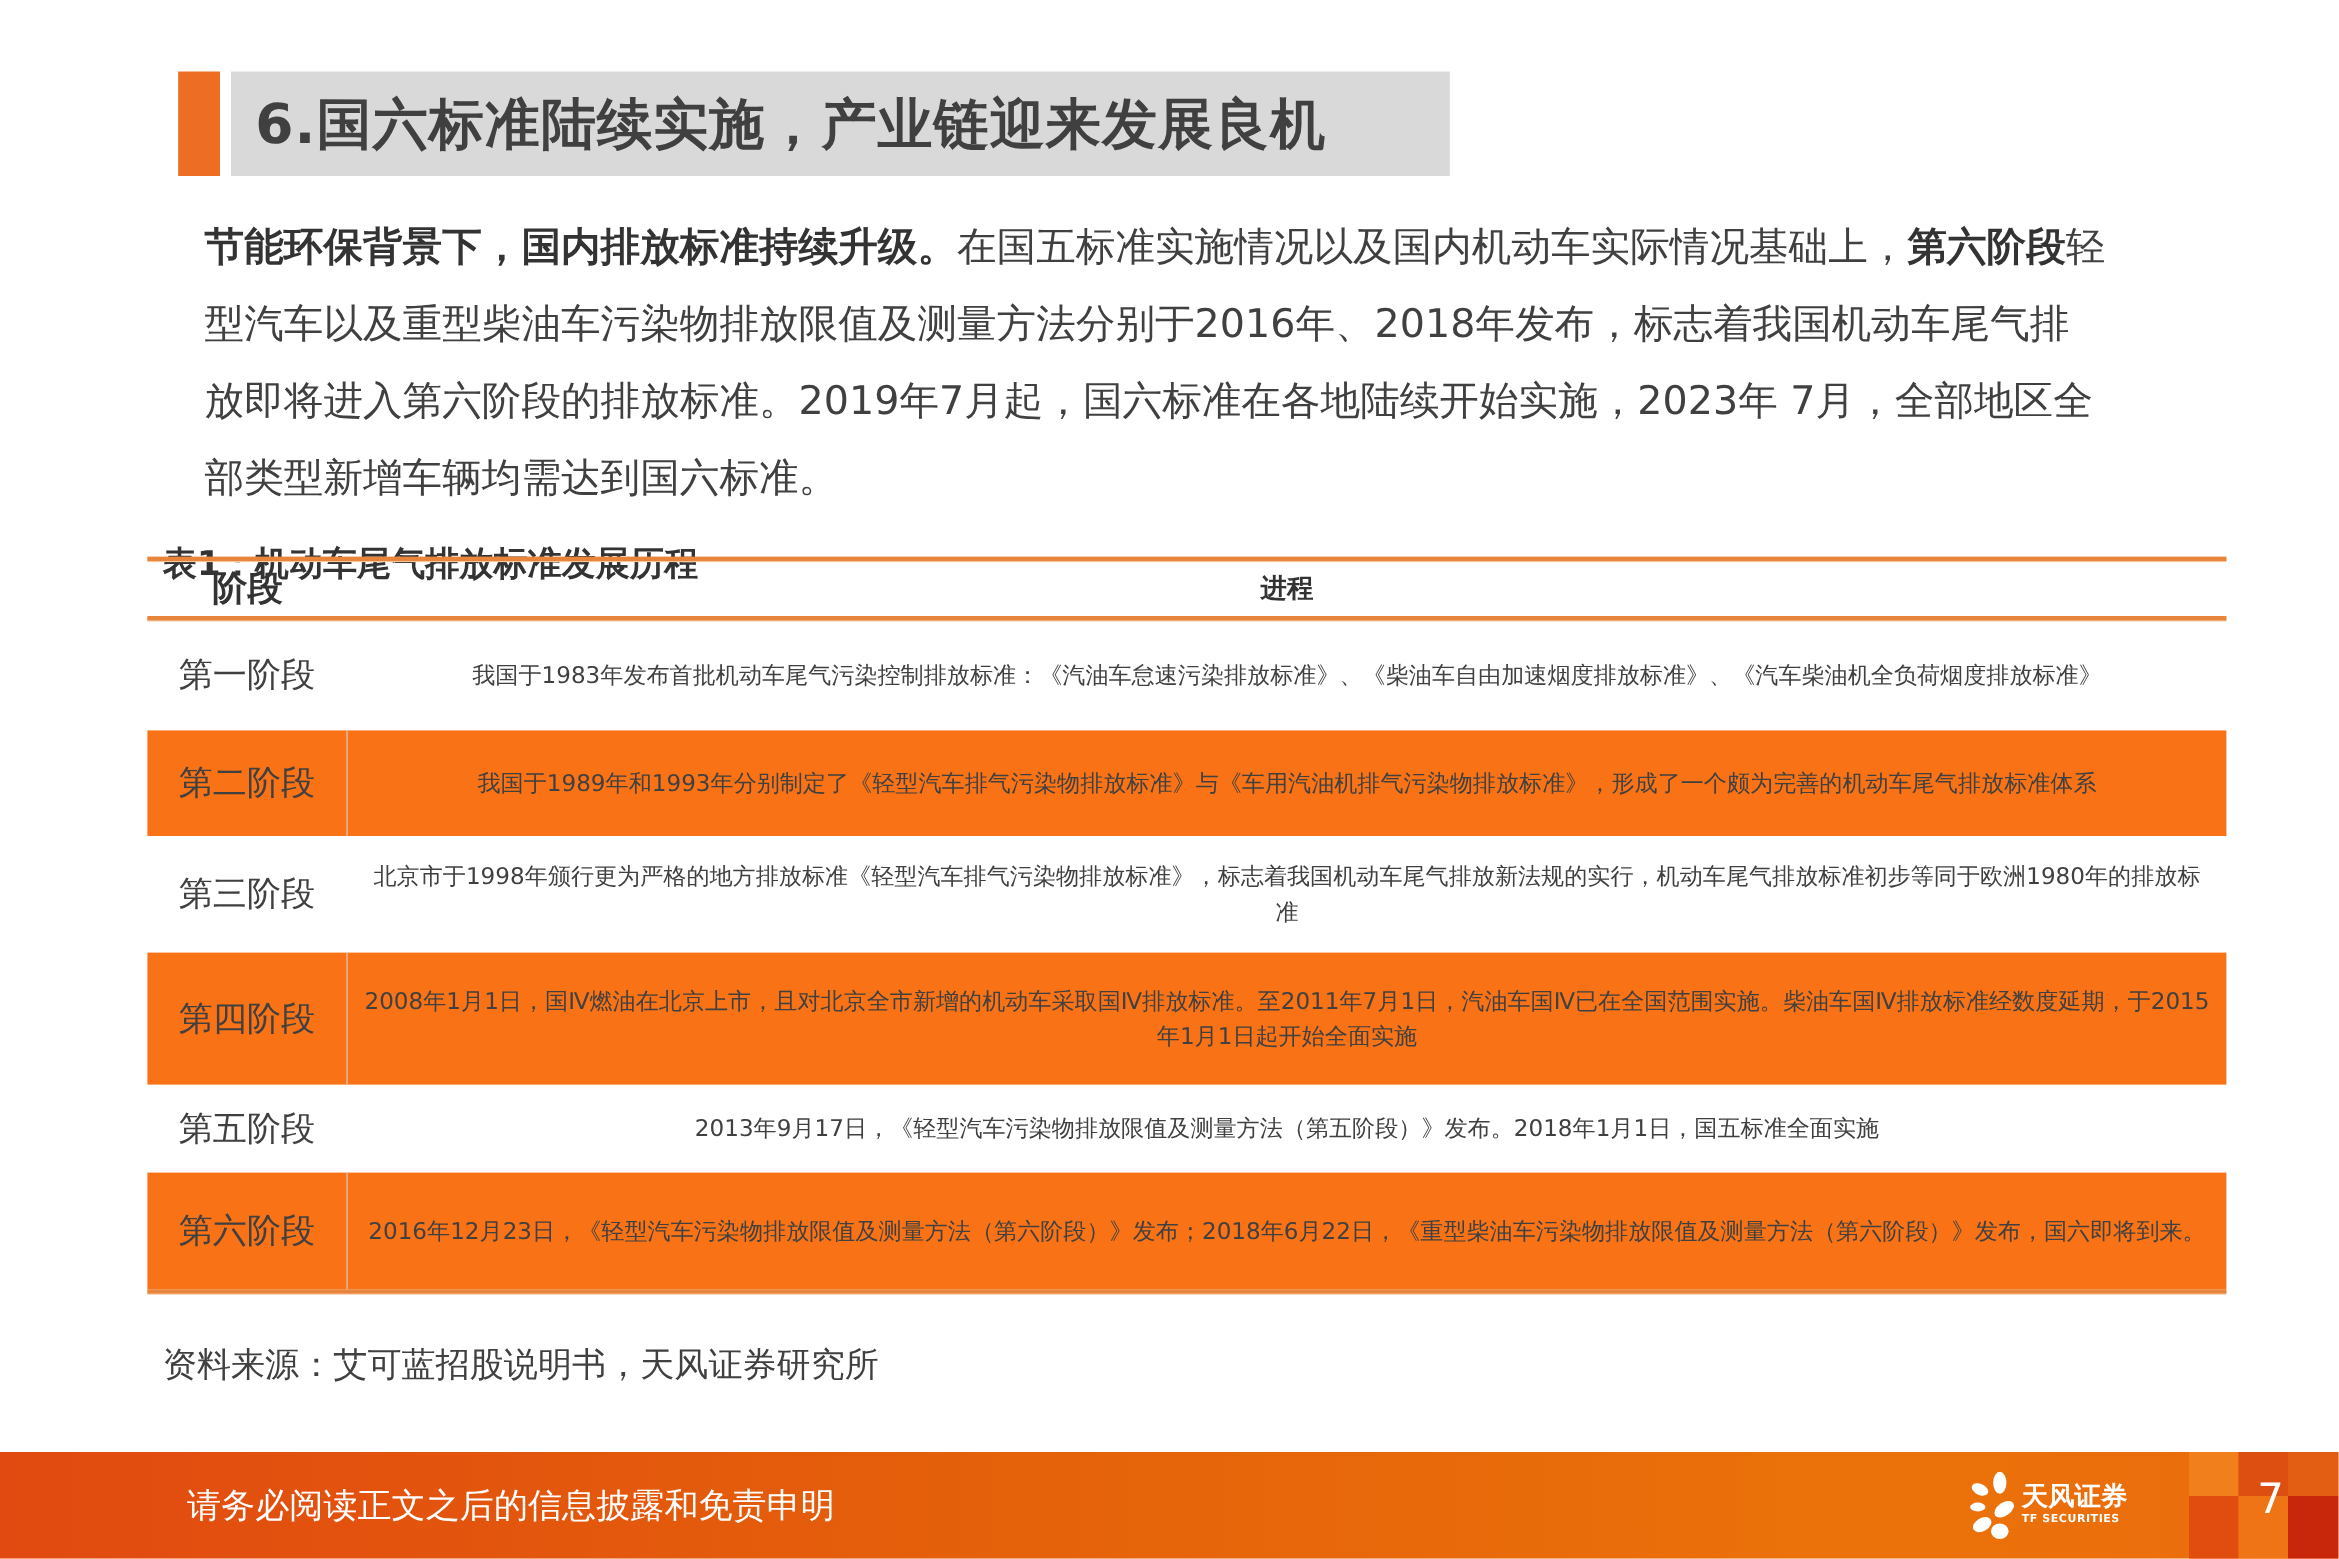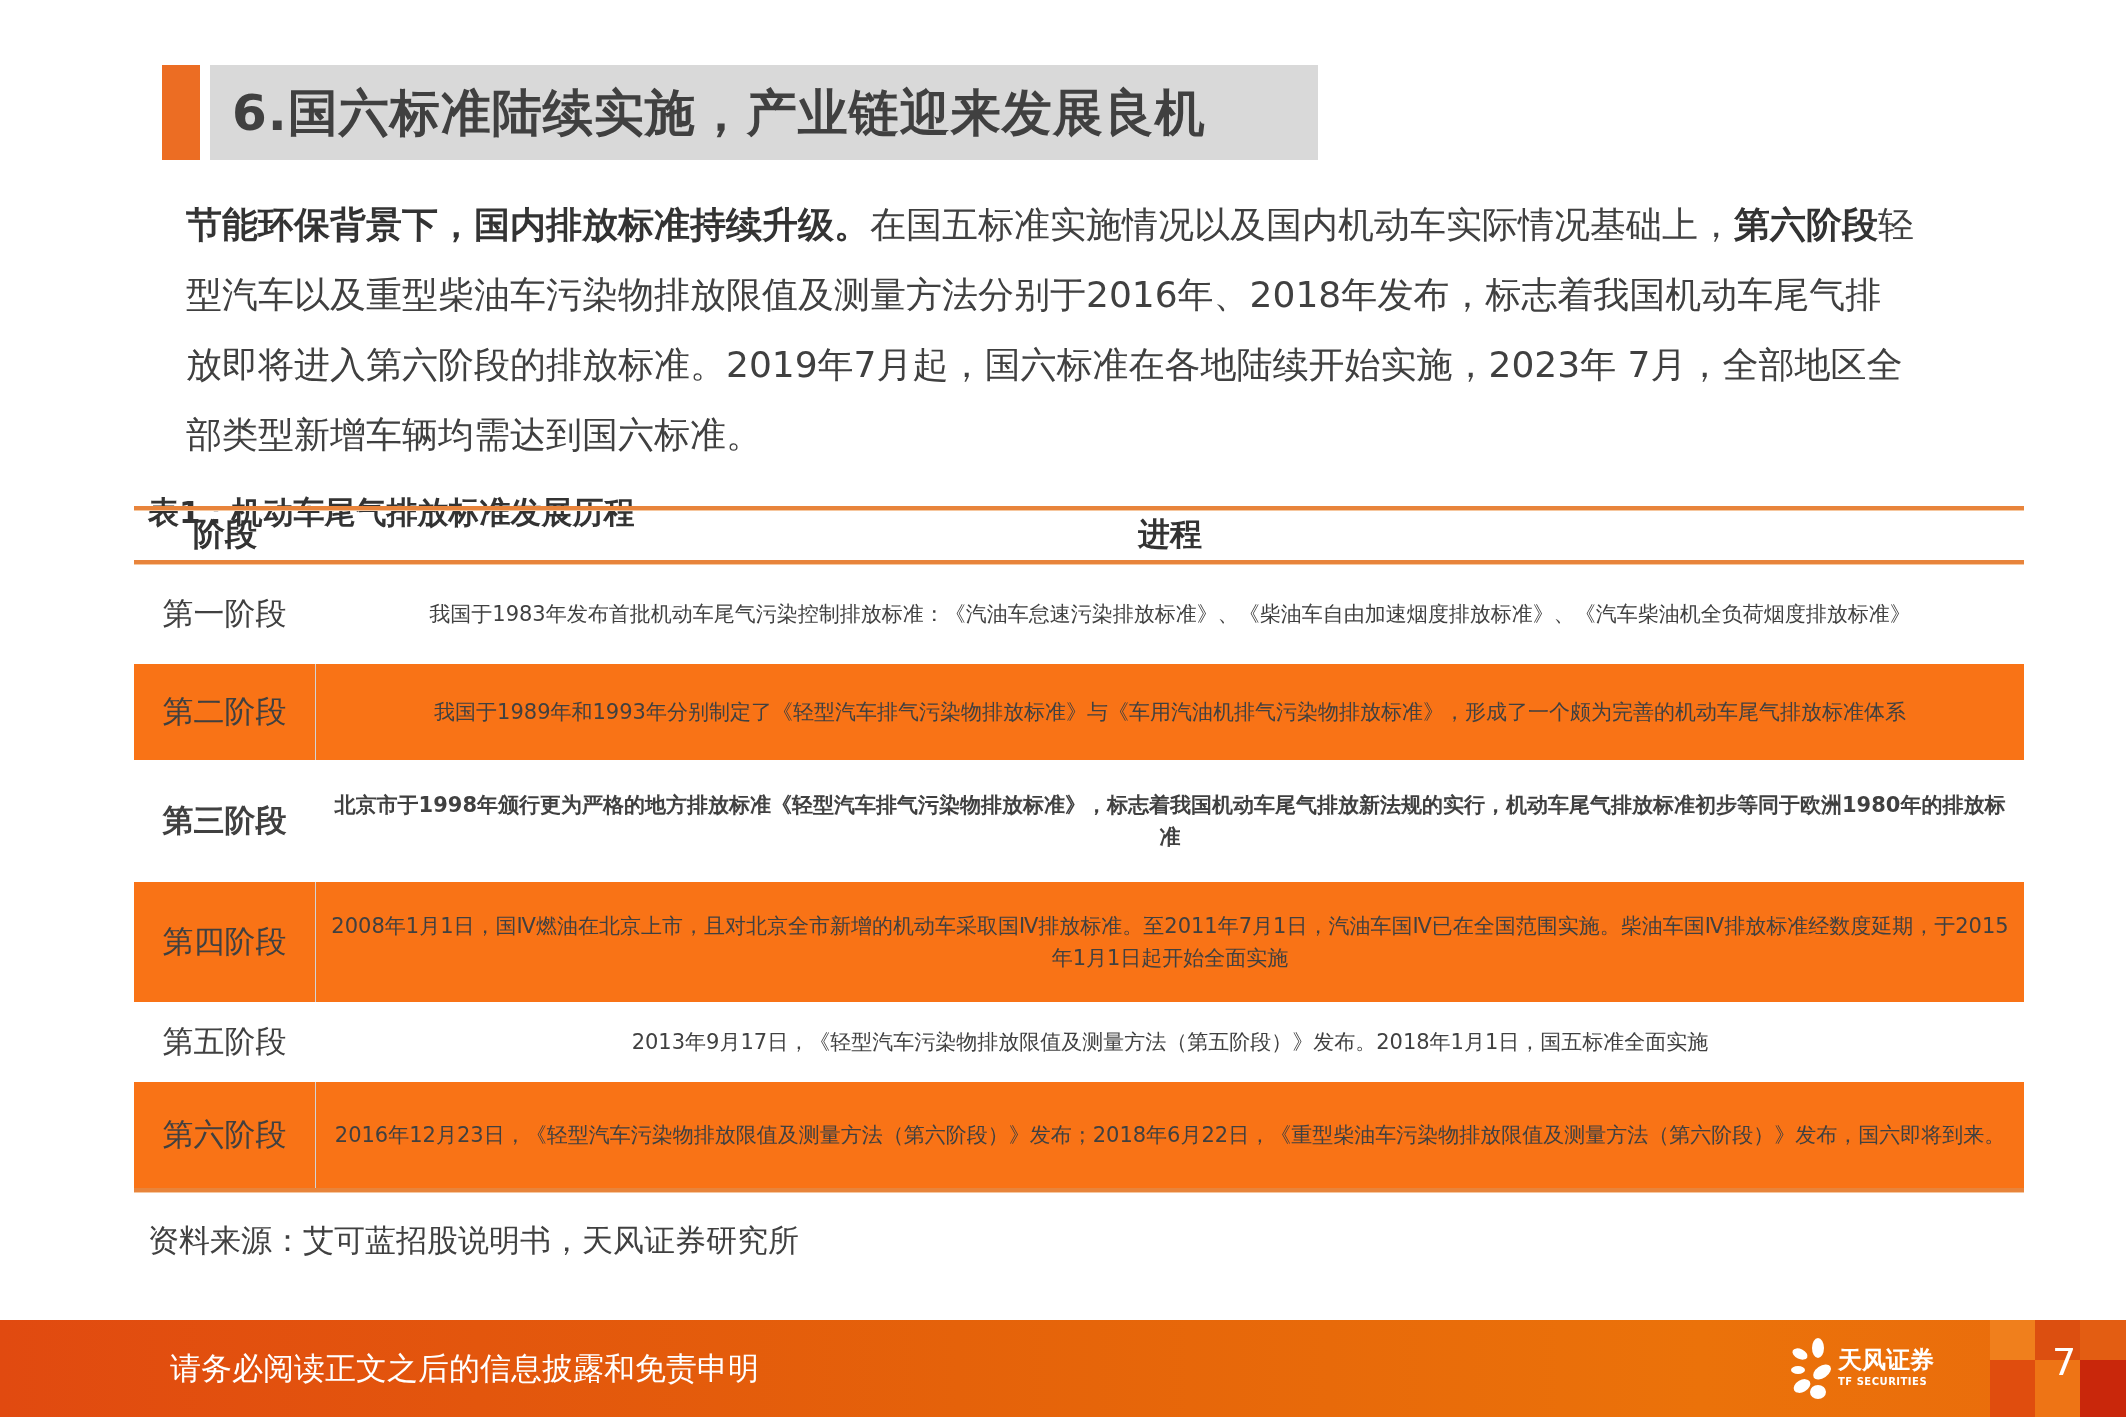--- a/index.html
+++ b/index.html
@@ -13,21 +13,21 @@
 
     .intro { position: absolute; left: 186px; top: 190px; width: 1730px; font-size: 36px; line-height: 70px; color: #404040; }
     .intro .bold { font-weight: bold; color: #333333; }
 
     .table-caption { position: absolute; left: 148px; top: 492px; font-size: 31px; font-weight: bold; color: #333333; }
 
     .table { position: absolute; left: 134px; top: 506px; width: 1890px; }
     .table .rule { height: 4px; background: #e8843b; box-shadow: 0 1px 0 #f6c79f; }
     .table .head { display: flex; height: 50px; align-items: center; }
     .table .head .c1 { width: 182px; text-align: center; font-size: 32px; font-weight: bold; color: #333; }
-    .table .head .c2 { flex: 1; text-align: center; font-size: 32px; font-weight: bold; color: #333; }
+    .table .head .c2 { flex: 1; text-align: center; font-size: 24px; font-weight: bold; color: #333; }
     .row { display: flex; align-items: stretch; }
     .row.shade { background: #f97316; }
     .row .c1 { width: 182px; display: flex; align-items: center; justify-content: center; font-size: 31px; color: #404040; border-right: 1px solid #d7d7d9; }
     .row.shade .c1 { border-right: 1px solid #d3d3d5; }
     .row:not(.shade) .c1 { border-right: 1px solid transparent; }
     .row .c2 { flex: 1; display: flex; align-items: center; justify-content: center; text-align: center; font-size: 21px; line-height: 32px; color: #404040; padding: 0 14px; }
 
     .source { position: absolute; left: 148px; top: 1220px; font-size: 31px; color: #404040; }
 
     .footer { position: absolute; left: 0; top: 1320px; width: 2126px; height: 97px;
@@ -63,21 +63,21 @@
   <div class="rule"></div>
 
   <div class="row" style="height:100px;">
     <div class="c1">第一阶段</div>
     <div class="c2">我国于1983年发布首批机动车尾气污染控制排放标准：《汽油车怠速污染排放标准》、《柴油车自由加速烟度排放标准》、《汽车柴油机全负荷烟度排放标准》</div>
   </div>
   <div class="row shade" style="height:96px;">
     <div class="c1">第二阶段</div>
     <div class="c2">我国于1989年和1993年分别制定了《轻型汽车排气污染物排放标准》与《车用汽油机排气污染物排放标准》，形成了一个颇为完善的机动车尾气排放标准体系</div>
   </div>
-  <div class="row" style="height:122px;font-weight:bold;">
+  <div class="row" style="height:106px;">
     <div class="c1">第三阶段</div>
     <div class="c2">北京市于1998年颁行更为严格的地方排放标准《轻型汽车排气污染物排放标准》，标志着我国机动车尾气排放新法规的实行，机动车尾气排放标准初步等同于欧洲1980年的排放标准</div>
   </div>
   <div class="row shade" style="height:120px;">
     <div class="c1">第四阶段</div>
     <div class="c2">2008年1月1日，国Ⅳ燃油在北京上市，且对北京全市新增的机动车采取国Ⅳ排放标准。至2011年7月1日，汽油车国Ⅳ已在全国范围实施。柴油车国Ⅳ排放标准经数度延期，于2015年1月1日起开始全面实施</div>
   </div>
   <div class="row" style="height:80px;">
     <div class="c1">第五阶段</div>
     <div class="c2">2013年9月17日，《轻型汽车污染物排放限值及测量方法（第五阶段）》发布。2018年1月1日，国五标准全面实施</div>

